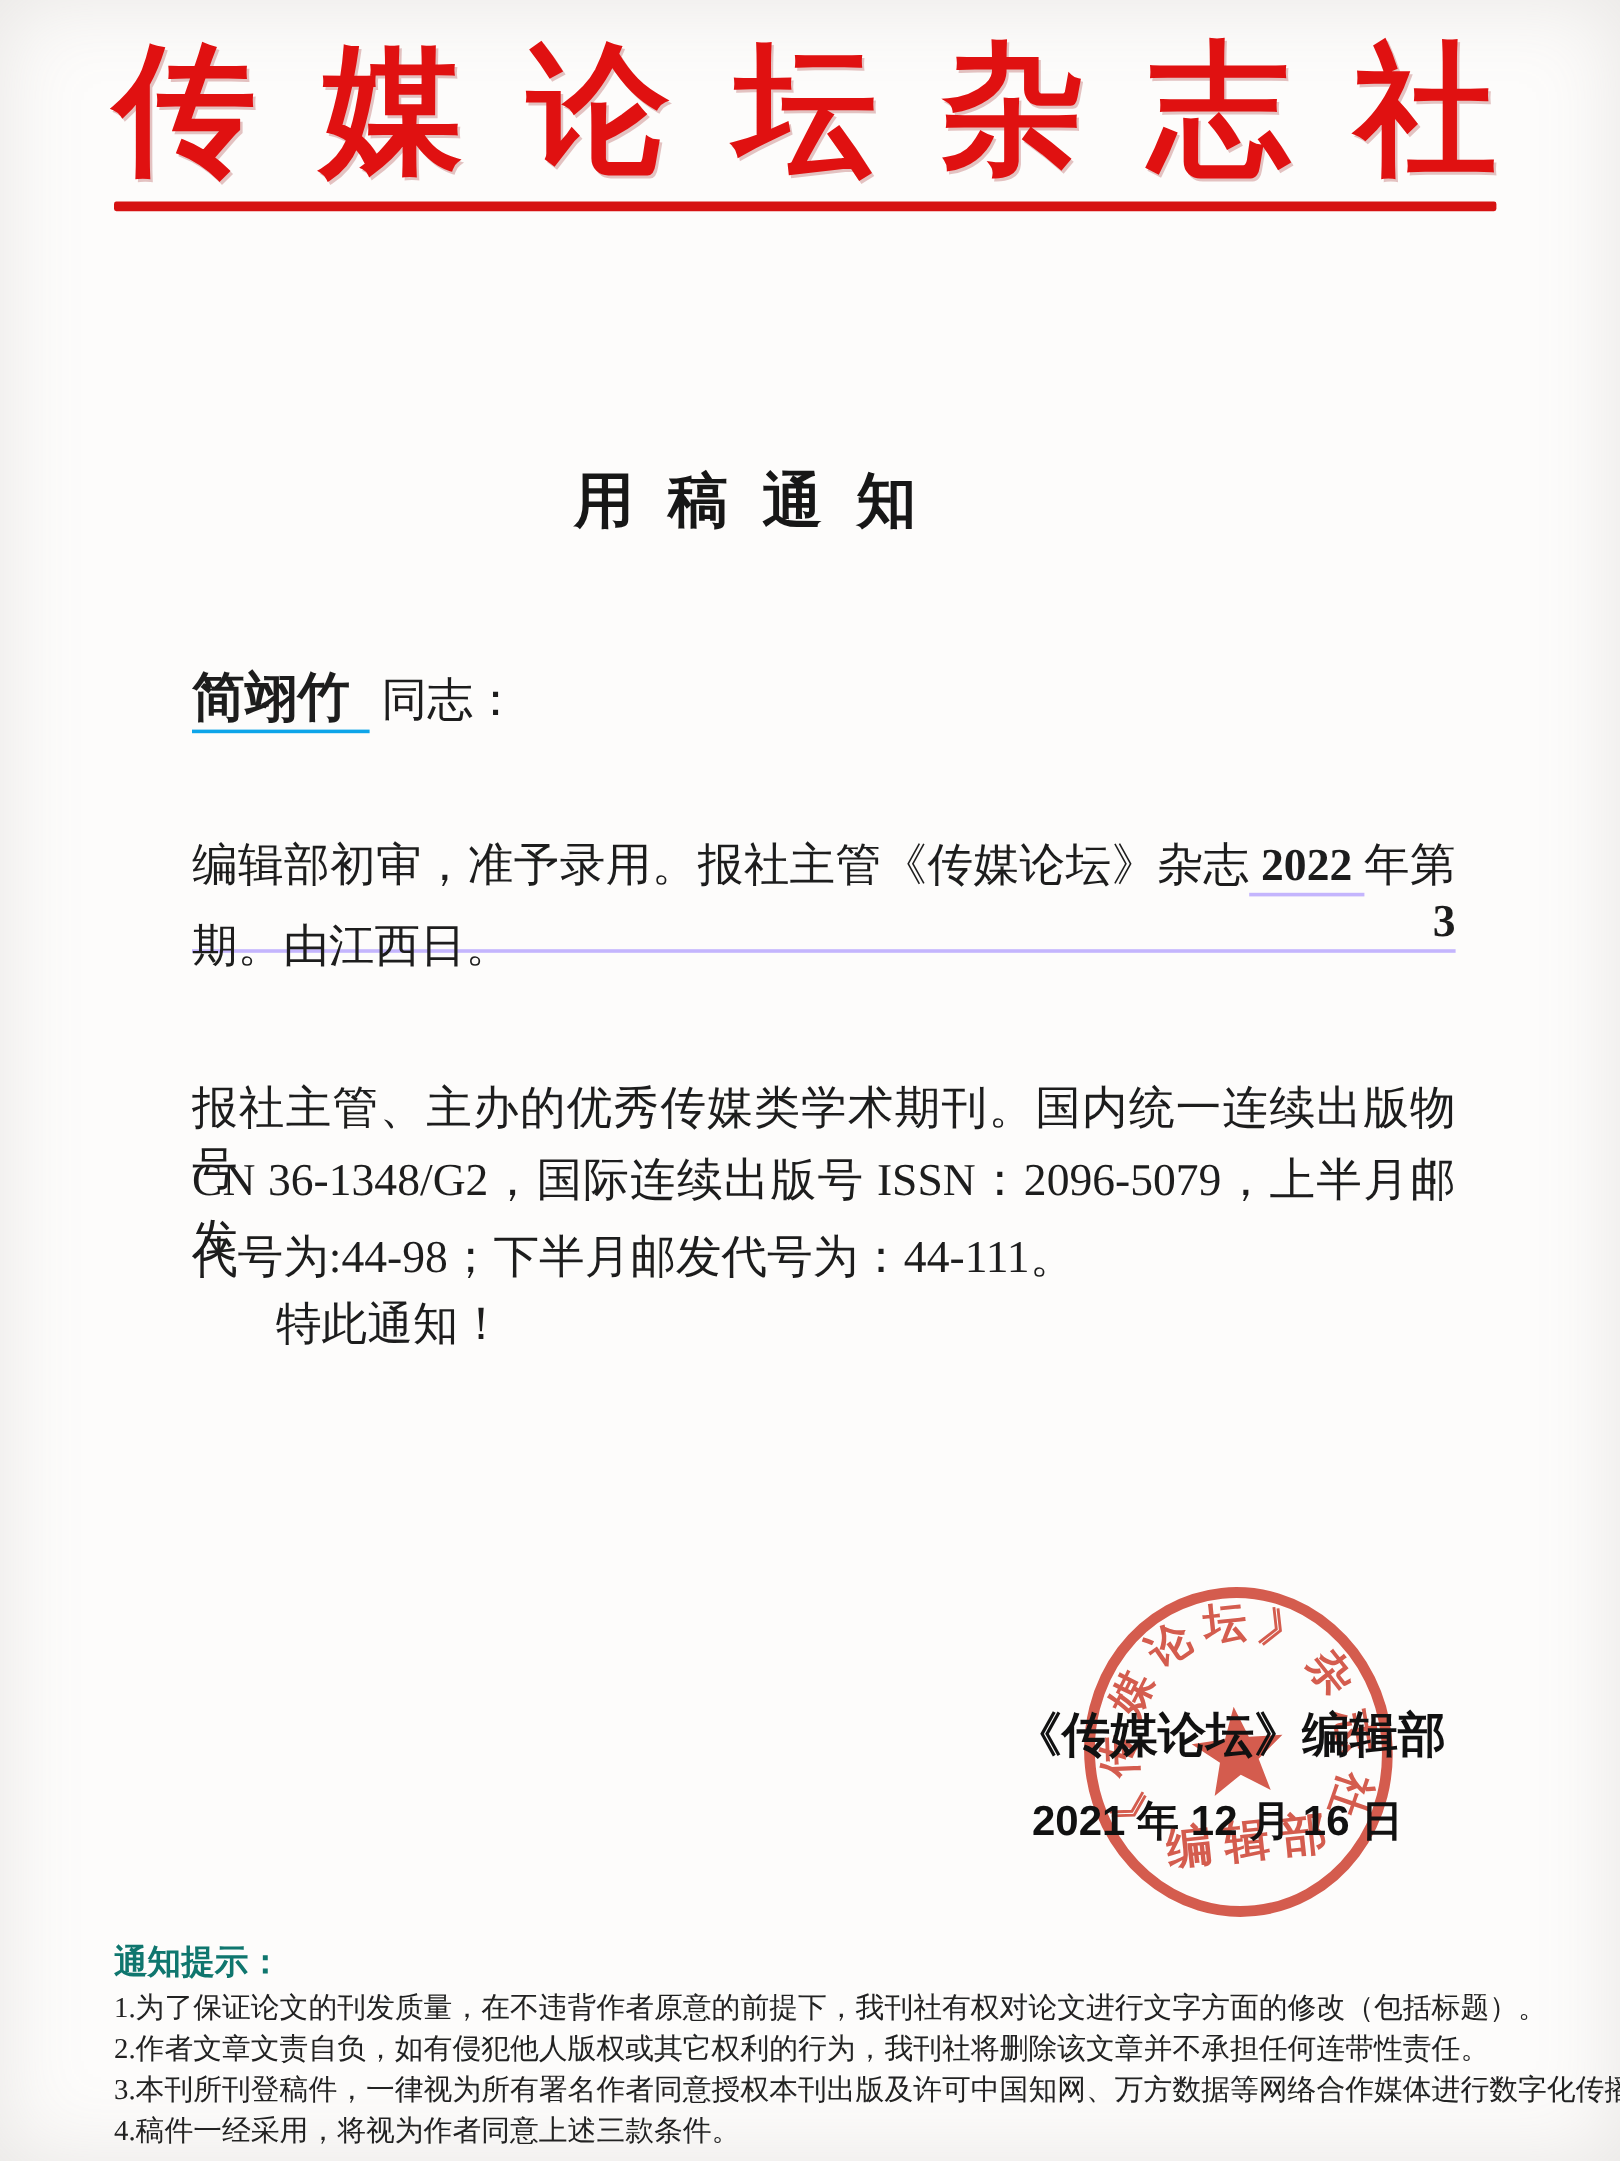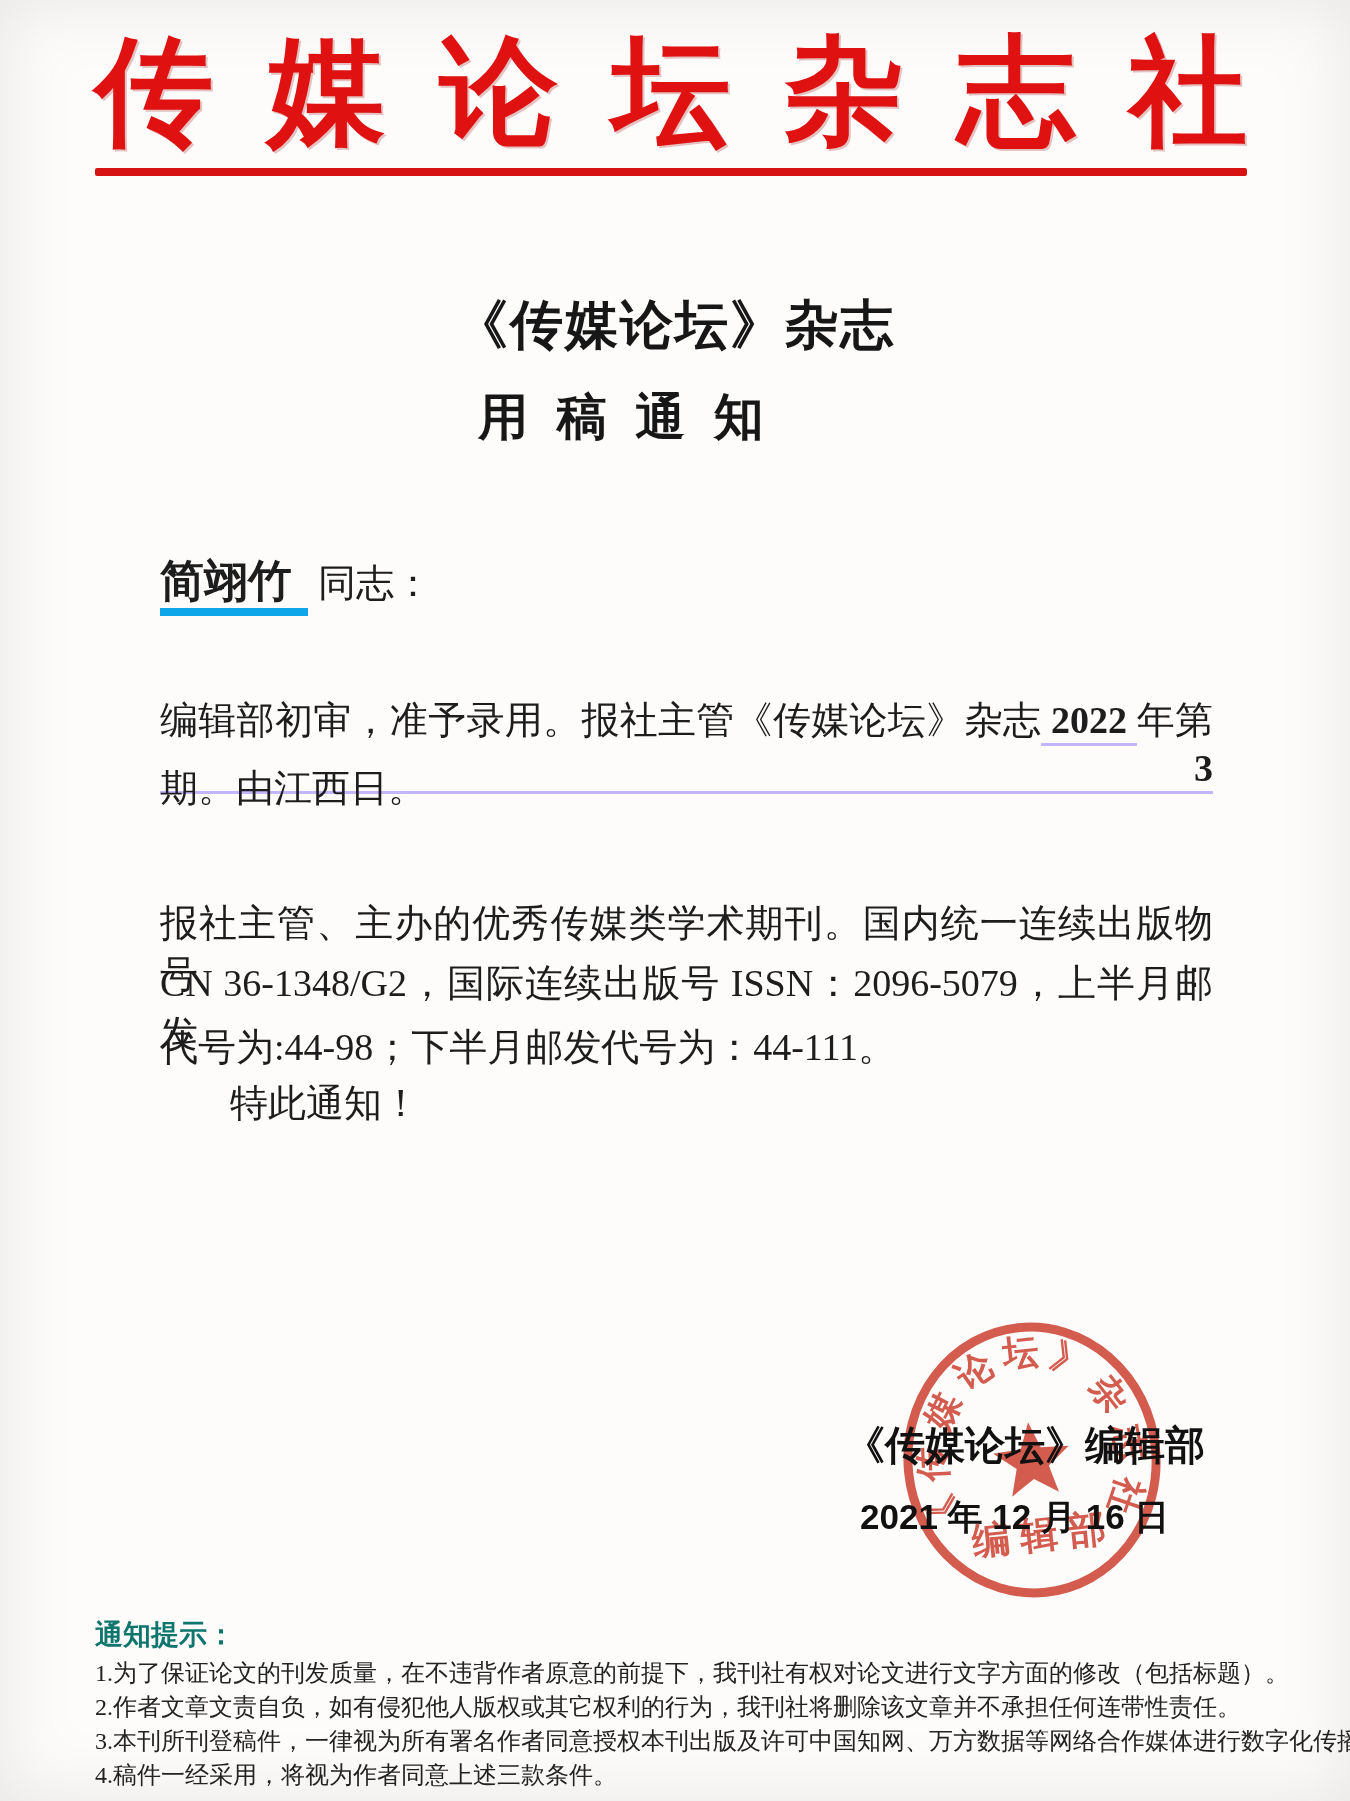--- a/index.html
+++ b/index.html
@@ -36,21 +36,21 @@
   
   .letter-body{
     position:absolute;left:160px;top:552px;width:1053px;height:580px;
     font-size:38px;color:#1d1d1d;
   }
   .bline{position:absolute;left:0;width:1053px;white-space:nowrap;}
   .bline.just{white-space:normal;text-align:justify;text-align-last:justify;}
   .salutation{top:0;font-size:38px;}
   .sal-name{
     font-weight:bold;font-size:44px;
-    border-bottom:8px solid #0ea5e9;padding:0 16px 2px 0;
+    border-bottom:3px solid #0ea5e9;padding:0 16px 2px 0;
   }
   .sal-suffix{margin-left:10px;}
   .l-p1a{top:73px;padding-left:90px;width:963px;}
   .l-p1b{top:143px;}
   .l-p1c{top:211px;}
   .l-p2a{top:285px;padding-left:85px;width:968px;}
   .l-p2b{top:346px;}
   .l-p2c{top:406px;}
   .l-p2d{top:470px;}
   .l-p3{top:526px;padding-left:70px;}
@@ -96,21 +96,20 @@
       <span style="color: rgb(224, 17, 17);">传</span>
       <span style="color: rgb(224, 17, 17);">媒</span>
       <span style="color: rgb(224, 17, 17);">论</span>
       <span style="color: rgb(224, 17, 17);">坛</span>
       <span style="color: rgb(224, 17, 17);">杂</span>
       <span style="color: rgb(224, 17, 17);">志</span>
       <span style="color: rgb(224, 17, 17);">社</span>
     </div>
   <div class="header-rule"></div>
 
-  <div class="doc-title">《传媒论坛》杂志</div>
   <div class="doc-subtitle">用 稿 通 知</div>
 
   <div class="letter-body">
     <div class="bline salutation">
       <span class="sal-name">简翊竹</span><span class="sal-suffix">同志：</span>
     </div>
 
 
     <div class="bline just l-p1b"><span>编辑部初审，准予录用。报社主管《传媒论坛》杂志</span><span class="num-u"> 2022 </span><span>年第</span><span class="num-u"> 3</span></div>
 

